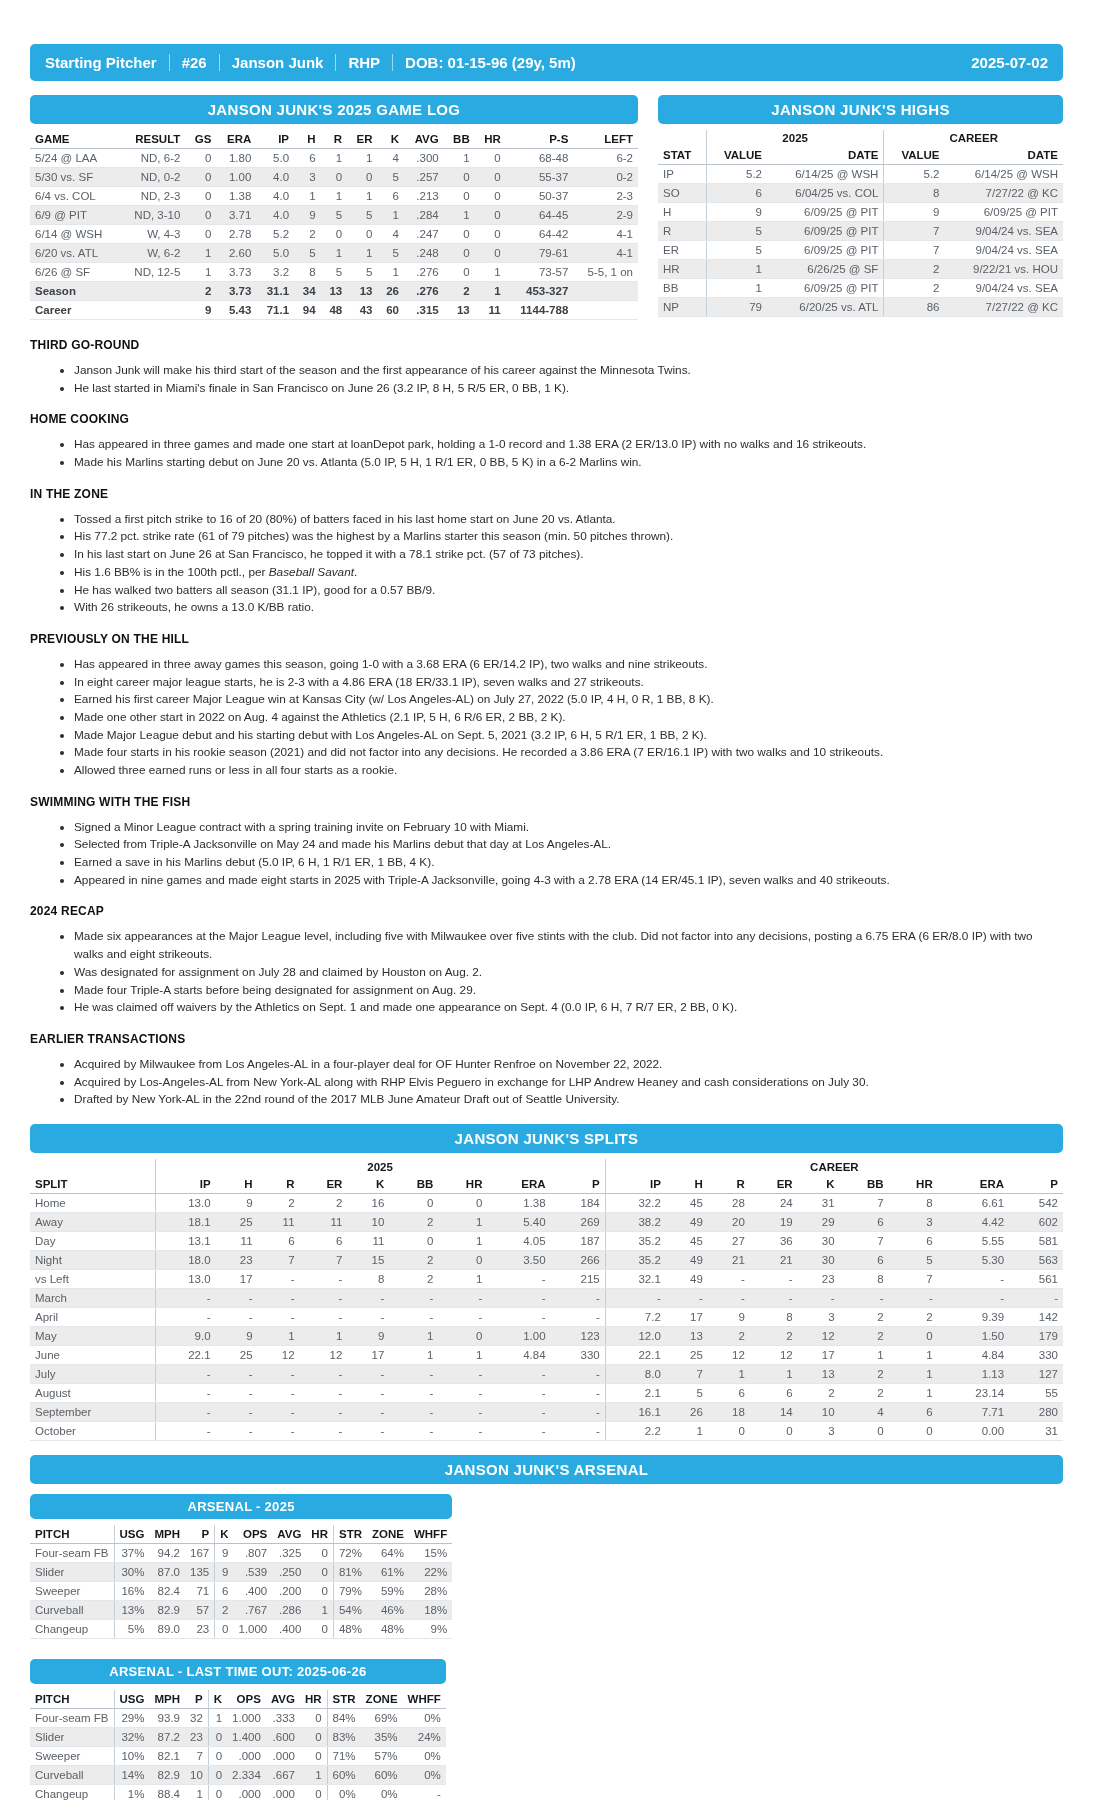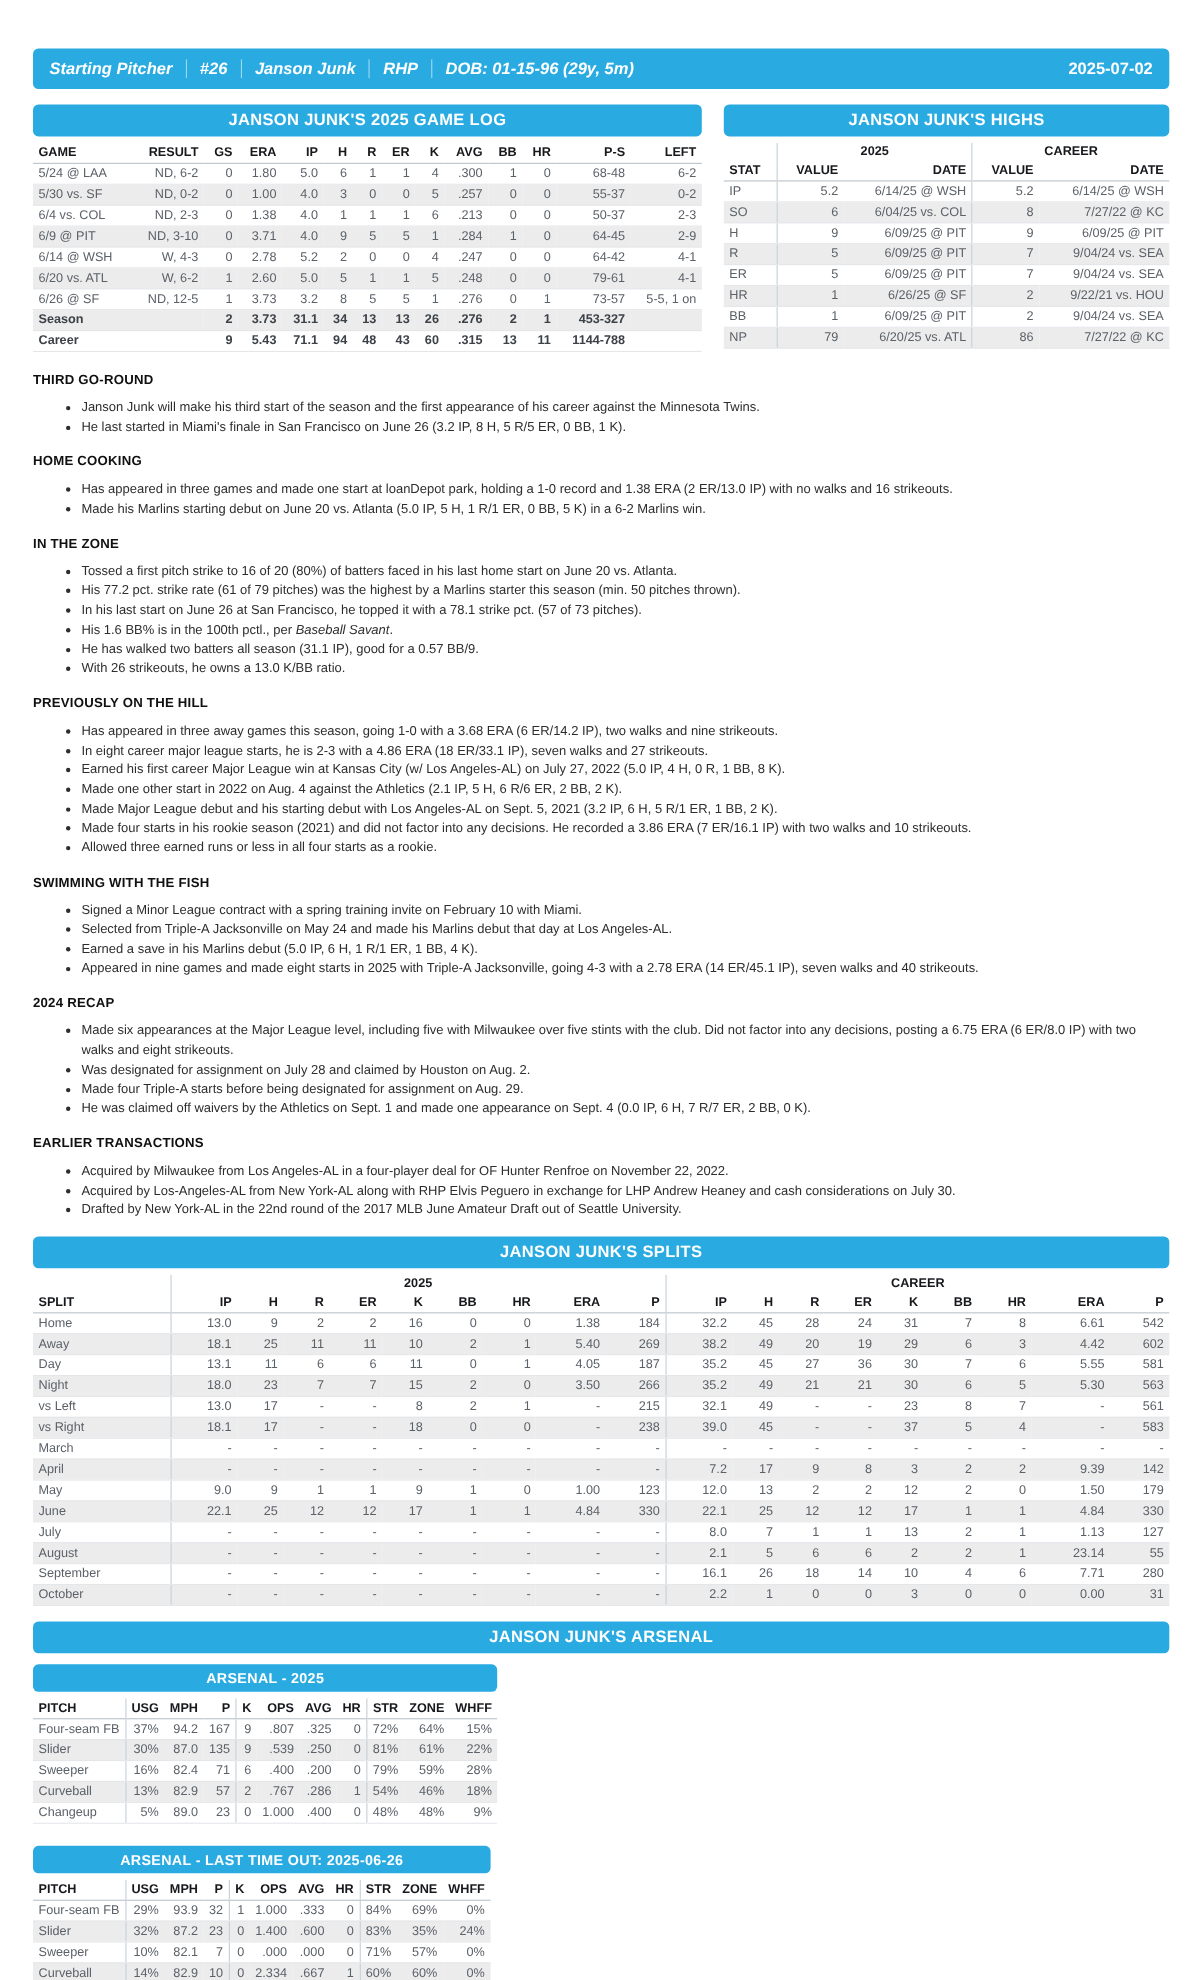--- a/index.html
+++ b/index.html
@@ -10,21 +10,21 @@
     -webkit-font-smoothing: antialiased;
   }
   .page { padding: 44px 30px 0 30px; }
 
   
   .topbar {
     background: #29ABE2; border-radius: 5px; height: 37px;
     display: flex; align-items: center; justify-content: space-between;
     padding: 0 15px; color: #fff; font-weight: bold; font-size: 15px;
   }
-  .topbar-left { display: flex; align-items: center; gap: 12px; font-style: italic; }
+  .topbar-left { display: flex; align-items: center; gap: 12px; }
   .tb-div { width: 1px; height: 17px; background: rgba(255,255,255,.55); }
 
   
   .banner {
     background: #29ABE2; border-radius: 5px; color: #fff; font-weight: bold;
     text-align: center; font-size: 15px; padding: 6px 0; letter-spacing: .3px;
   }
   .banner.sub { font-size: 13px; padding: 5px 0; }
 
   
@@ -528,41 +528,20 @@
             <td class="c">49</td>
             <td class="c">-</td>
             <td class="c">-</td>
             <td class="c">23</td>
             <td class="c">8</td>
             <td class="c">7</td>
             <td class="c">-</td>
             <td class="c">561</td>
           </tr>
           <tr>
-            <td class="c">vs Right</td>
-            <td class="c sep">18.1</td>
-            <td class="c">17</td>
-            <td class="c">-</td>
-            <td class="c">-</td>
-            <td class="c">18</td>
-            <td class="c">0</td>
-            <td class="c">0</td>
-            <td class="c">-</td>
-            <td class="c">238</td>
-            <td class="c sep">39.0</td>
-            <td class="c">45</td>
-            <td class="c">-</td>
-            <td class="c">-</td>
-            <td class="c">37</td>
-            <td class="c">5</td>
-            <td class="c">4</td>
-            <td class="c">-</td>
-            <td class="c">583</td>
-          </tr>
-          <tr>
             <td class="c">March</td>
             <td class="c sep">-</td>
             <td class="c">-</td>
             <td class="c">-</td>
             <td class="c">-</td>
             <td class="c">-</td>
             <td class="c">-</td>
             <td class="c">-</td>
             <td class="c">-</td>
             <td class="c">-</td>

